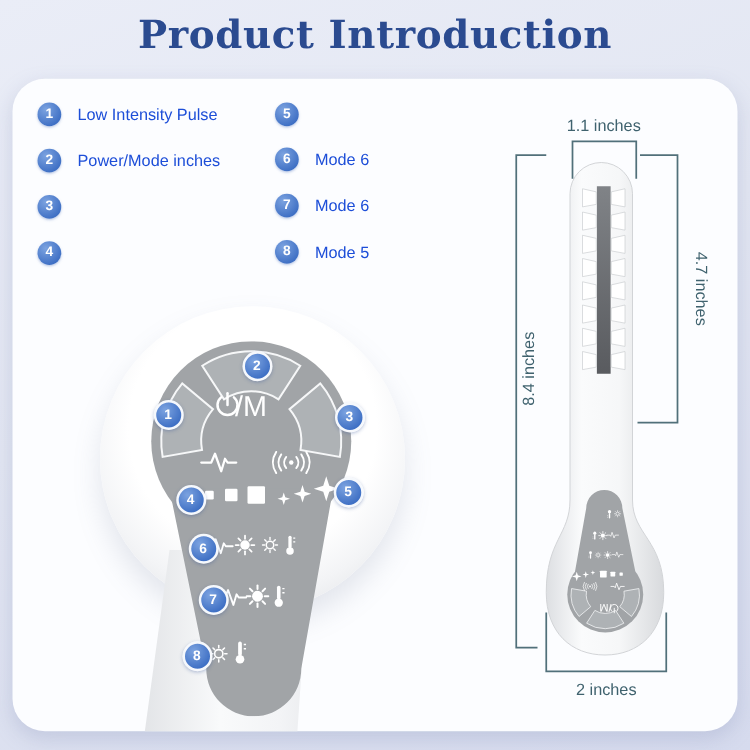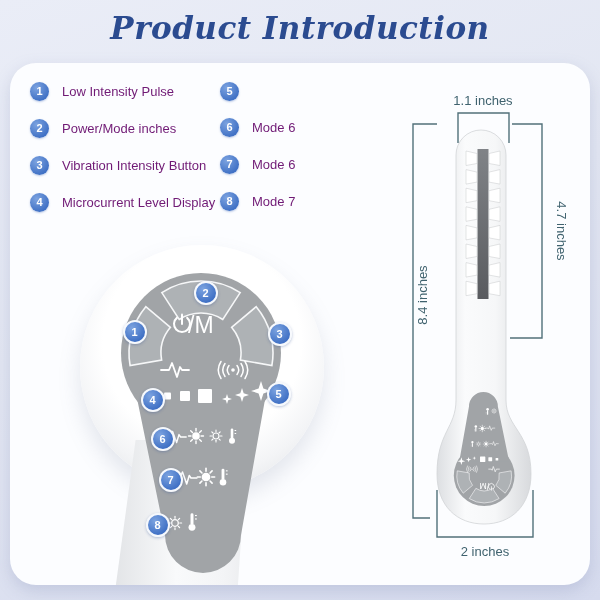--- a/index.html
+++ b/index.html
@@ -5,36 +5,36 @@
   html,body{margin:0;padding:0;}
   body{
     width:600px;height:600px;overflow:hidden;position:relative;
     font-family:"Liberation Sans", sans-serif;
     background:linear-gradient(160deg,#eaedf7 0%,#e2e6f2 45%,#d6dbee 100%);
   }
   .stage{position:absolute;inset:0;}
   .page-title{
     position:absolute;top:10px;left:0;width:600px;margin:0;
     text-align:center;font-family:"DejaVu Serif","Liberation Serif",serif;
-    font-style:italic;font-weight:bold;font-size:31px;color:#2b4b90;letter-spacing:.5px;
+    font-weight:bold;font-size:31px;color:#2b4b90;letter-spacing:.5px;
   }
   .card{
     position:absolute;left:10px;top:63px;width:580px;height:522px;
     background:#fcfdff;border-radius:26px;overflow:hidden;
     box-shadow:0 6px 16px rgba(130,140,180,.28);
   }
   
   .legend-item{position:absolute;height:20px;display:flex;align-items:center;gap:13px;}
   .num-circle{
     width:19px;height:19px;border-radius:50%;flex:0 0 19px;
     background:radial-gradient(circle at 35% 30%,#7ca3e0,#3e6fc4 75%);
     color:#fff;font-size:11px;font-weight:bold;line-height:19px;text-align:center;
     box-shadow:0 1px 2px rgba(60,100,180,.35);
   }
-  .legend-label{font-size:13px;color:#701a75;}
+  .legend-label{font-size:13px;color:#1d4ed8;}
   
   .head-circle{
     position:absolute;left:70px;top:182px;width:244px;height:244px;border-radius:50%;
     background:radial-gradient(circle at 50% 40%,#ffffff 52%,#f3f4f6 70%,#e3e5e8 87%,#d3d5d9 100%);
     box-shadow:0 12px 22px rgba(110,120,150,.18);
   }
   .handle{
     position:absolute;left:95px;top:377px;width:170px;height:150px;
     background:linear-gradient(90deg,#dfe1e4,#f9fafb 42%,#f3f4f6 70%,#e2e4e7);
     clip-path:polygon(18% 0,84% 0,78% 100%,6% 100%);
@@ -65,41 +65,39 @@
     <div class="legend-item" style="left:20px;top:18px;">
       <span class="num-circle">1</span>
       <span class="legend-label">Low Intensity Pulse</span>
     </div>
     <div class="legend-item" style="left:20px;top:55px;">
       <span class="num-circle">2</span>
       <span class="legend-label">Power/Mode inches</span>
     </div>
     <div class="legend-item" style="left:20px;top:92px;">
       <span class="num-circle">3</span>
-      <span class="legend-label">Vibration Intensity Button</span>
     </div>
     <div class="legend-item" style="left:20px;top:129px;">
       <span class="num-circle">4</span>
-      <span class="legend-label">Microcurrent Level Display</span>
     </div>
 
     <div class="legend-item" style="left:210px;top:18px;">
       <span class="num-circle">5</span>
     </div>
     <div class="legend-item" style="left:210px;top:54px;">
       <span class="num-circle">6</span>
       <span class="legend-label">Mode 6</span>
     </div>
     <div class="legend-item" style="left:210px;top:91px;">
       <span class="num-circle">7</span>
       <span class="legend-label">Mode 6</span>
     </div>
     <div class="legend-item" style="left:210px;top:128px;">
       <span class="num-circle">8</span>
-      <span class="legend-label">Mode 7</span>
+      <span class="legend-label">Mode 5</span>
     </div>
 
     <div class="head-circle"></div>
     <div class="handle"></div>
 
     <svg class="panel-svg" width="163" height="300" viewBox="0 0 163 300">
       <defs>
         <g id="pulseicon">
           <polyline points="-14,0 -6,0 -3,-7 2,7 5,-3 7,0 14,0" fill="none" stroke="#fff" stroke-width="1.8" stroke-linejoin="round" stroke-linecap="round"></polyline>
         </g>

